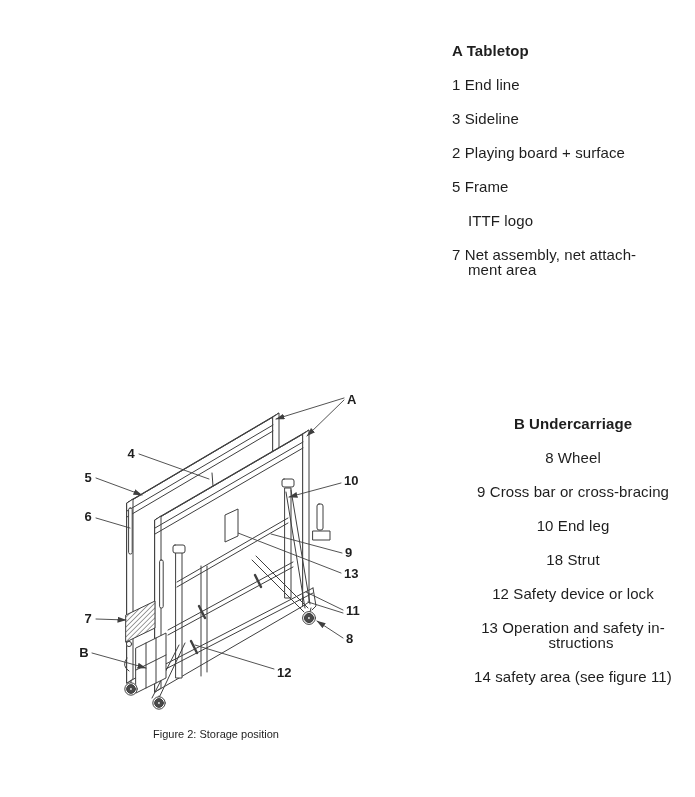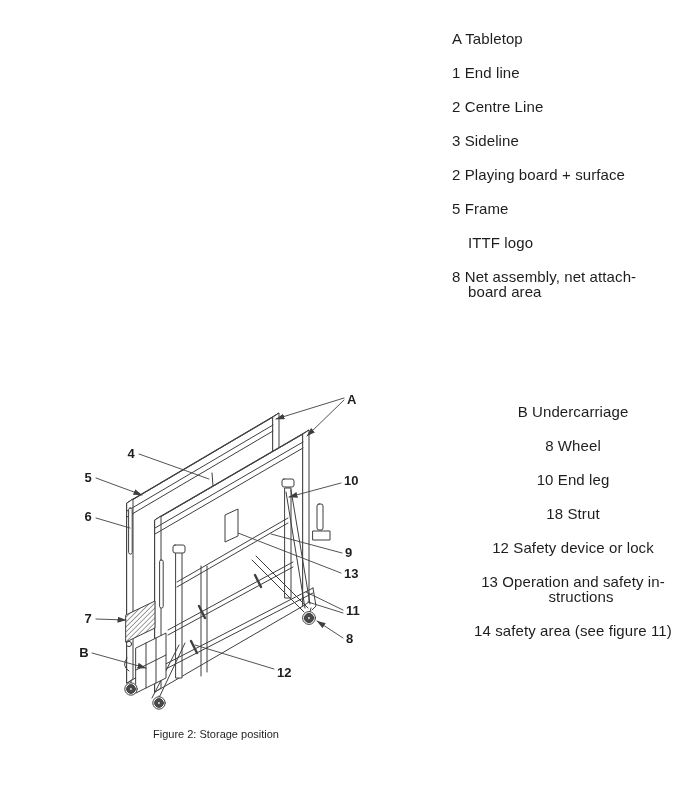--- a/index.html
+++ b/index.html
@@ -3,21 +3,21 @@
 <meta charset="utf-8">
 <style>
   html,body{margin:0;padding:0;background:#fff;}
   .page{
     position:relative;width:695px;height:797px;background:#ffffff;
     font-family:"Liberation Sans",sans-serif;color:#1e1e1e;overflow:hidden;
   }
   .legend{position:absolute;left:452px;width:242px;font-size:15px;line-height:15px;letter-spacing:.1px;}
   .legend-a{top:31px;}
   .legend-b{top:404px;text-align:center;}
-  .legend .heading{font-weight:400;margin:0 0 19px 0;}
+  .legend .heading{font-weight:700;margin:12px 0 19px 0;}
   .legend .item{margin:8px 0 19px 0;}
   .legend .l1{display:block;}
   .legend .l2{display:block;padding-left:16px;}
   .caption{position:absolute;left:153px;top:727px;font-size:11px;line-height:14px;}
   .diagram{position:absolute;left:0;top:0;}
   .diagram text{font-family:"Liberation Sans",sans-serif;font-size:13px;font-weight:700;fill:#1e1e1e;}
 </style>
 </head>
 <body>
 
@@ -174,46 +174,46 @@
       <text x="277" y="677" font-weight="400" font-size="14">12</text>
     </g>
   </svg>
 
   <div class="legend legend-a">
     <div class="heading">A Tabletop</div>
     <div class="item">
       <span class="l1">1 End line</span>
     </div>
     <div class="item">
-      <span class="l1">2 Centre Line</span>
-    </div>
-    <div class="item">
       <span class="l1">3 Sideline</span>
     </div>
     <div class="item">
       <span class="l1">2 Playing board + surface</span>
     </div>
     <div class="item">
       <span class="l1">5 Frame</span>
     </div>
     <div class="item">
       <span class="l2">ITTF logo</span>
     </div>
     <div class="item">
-      <span class="l1">8 Net assembly, net attach-</span>
-      <span class="l2">board area</span>
+      <span class="l1">7 Net assembly, net attach-</span>
+      <span class="l2">ment area</span>
     </div>
   </div>
 
   <div class="legend legend-b">
     <div class="heading">B Undercarriage</div>
     <div class="item">
       <span class="l1">8 Wheel</span>
     </div>
     <div class="item">
+      <span class="l1">9 Cross bar or cross-bracing</span>
+    </div>
+    <div class="item">
       <span class="l1">10 End leg</span>
     </div>
     <div class="item">
       <span class="l1">18 Strut</span>
     </div>
     <div class="item">
       <span class="l1">12 Safety device or lock</span>
     </div>
     <div class="item">
       <span class="l1">13 Operation and safety in-</span>

